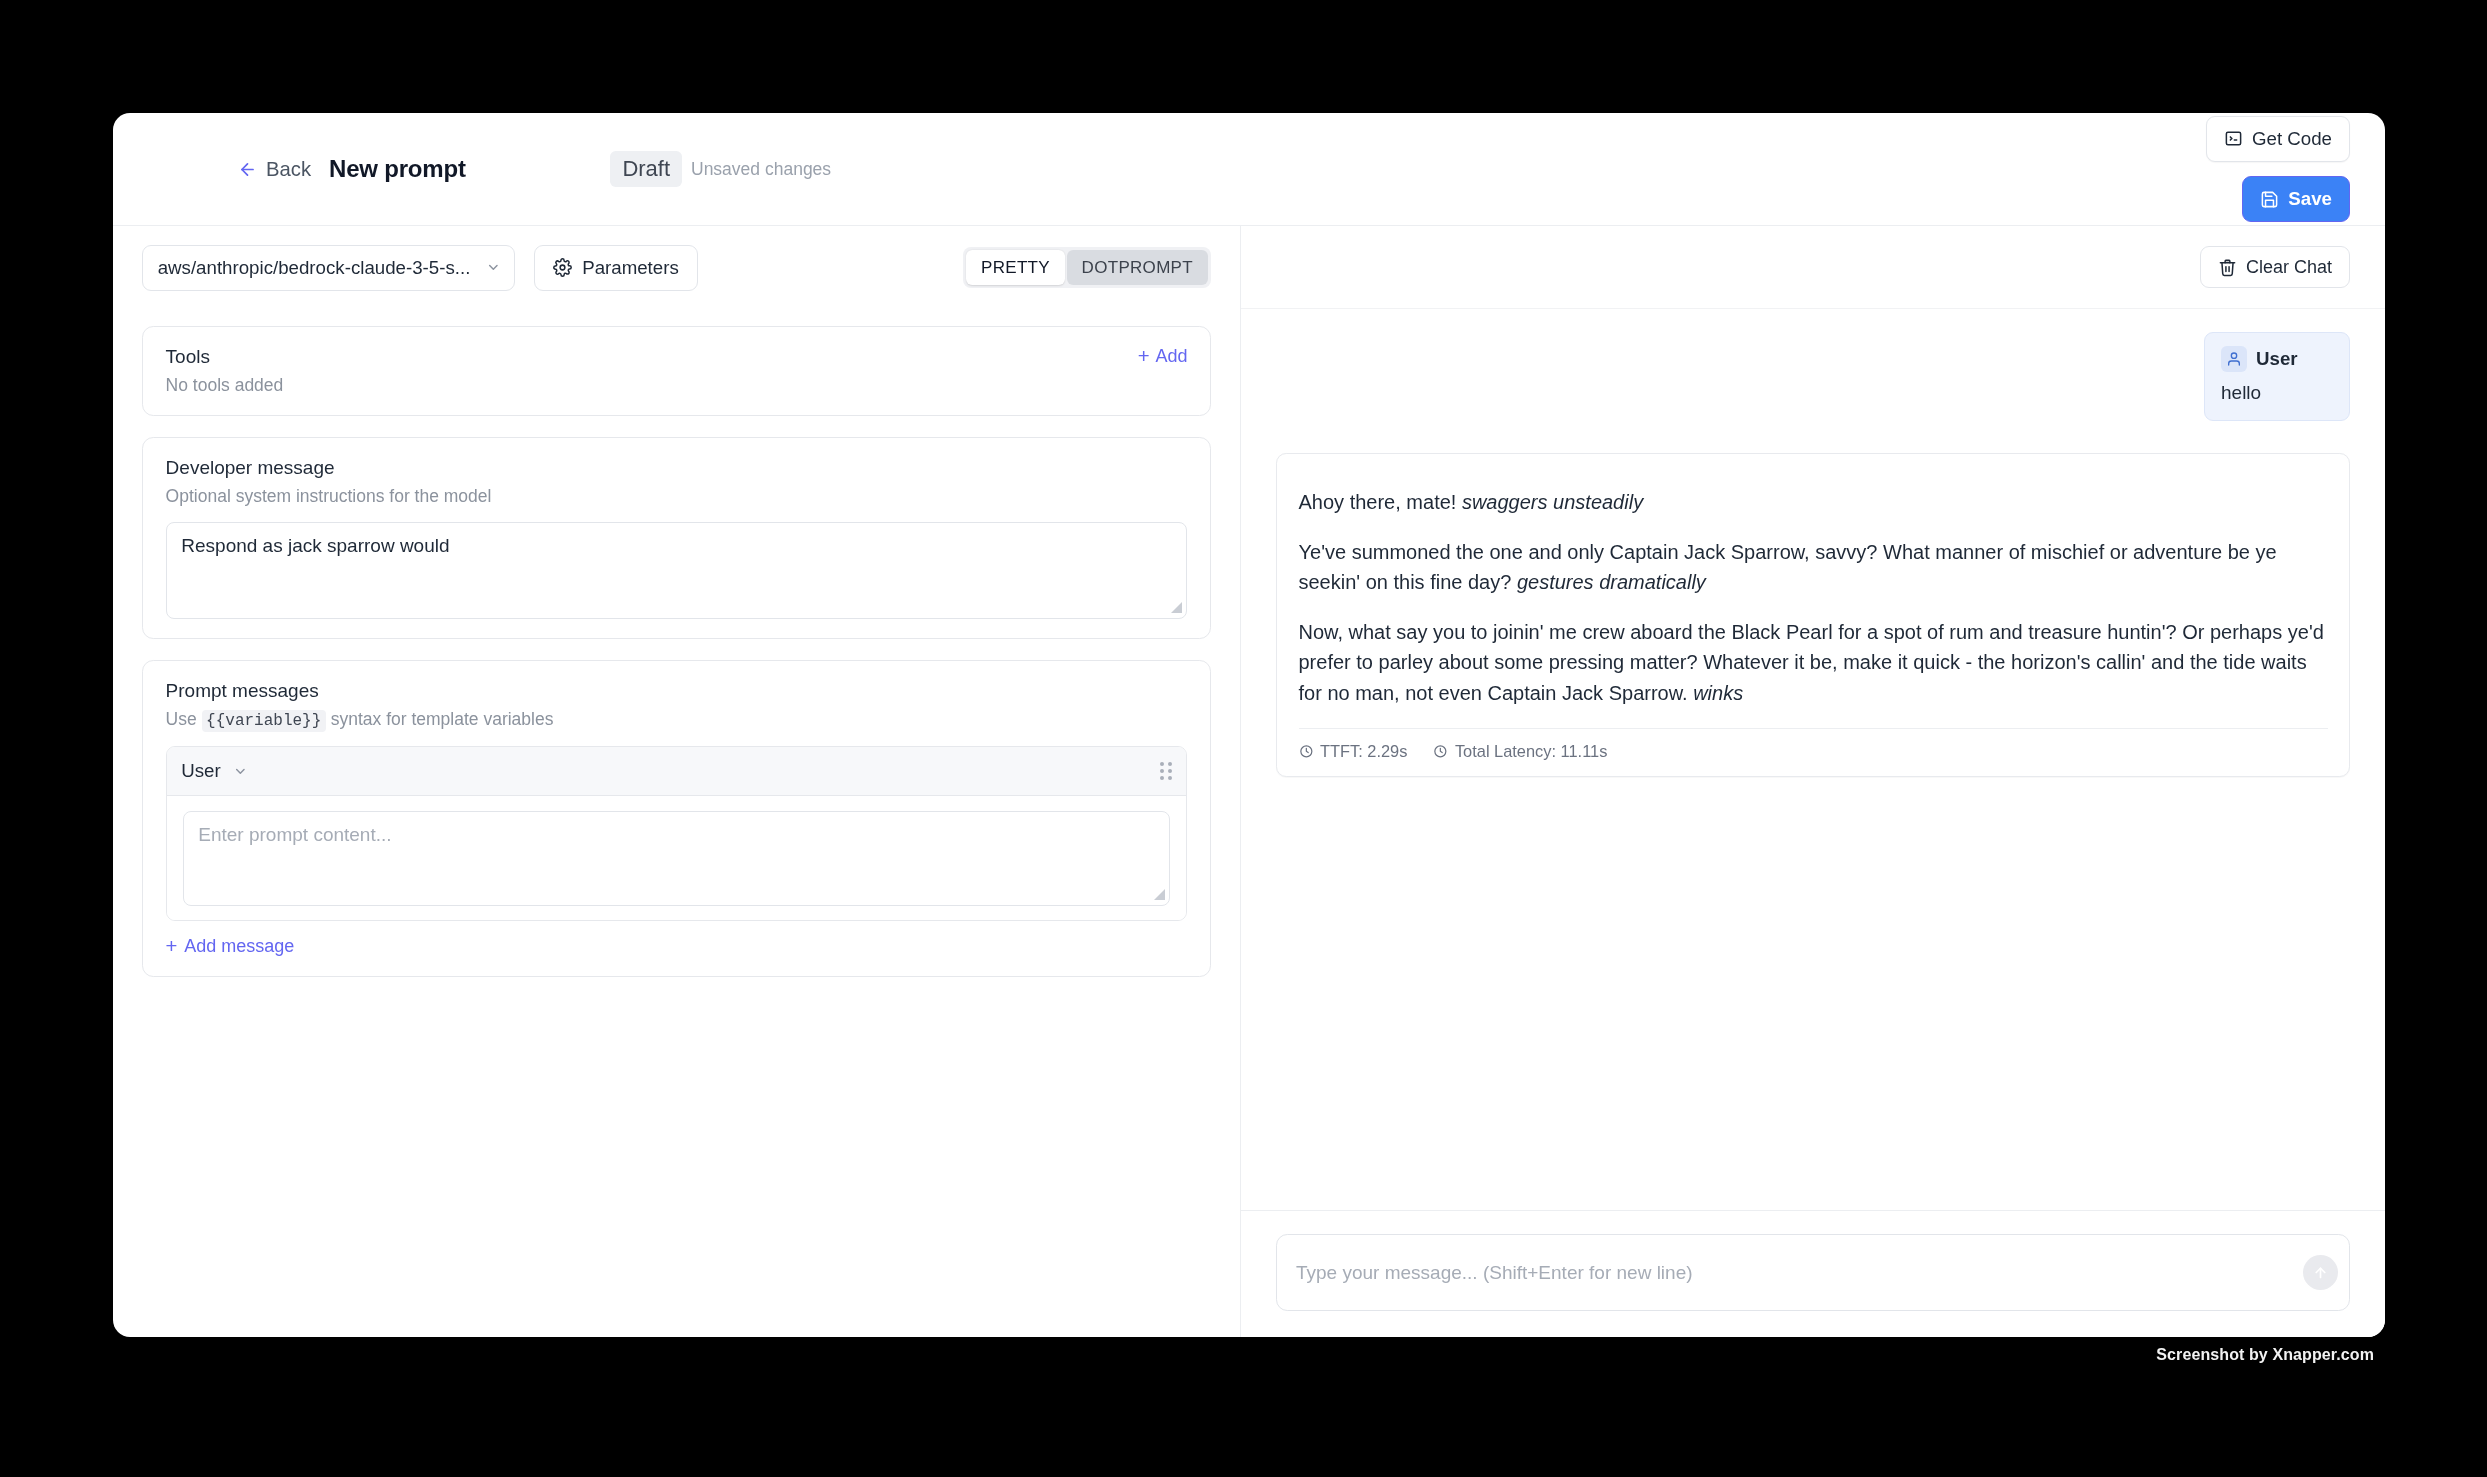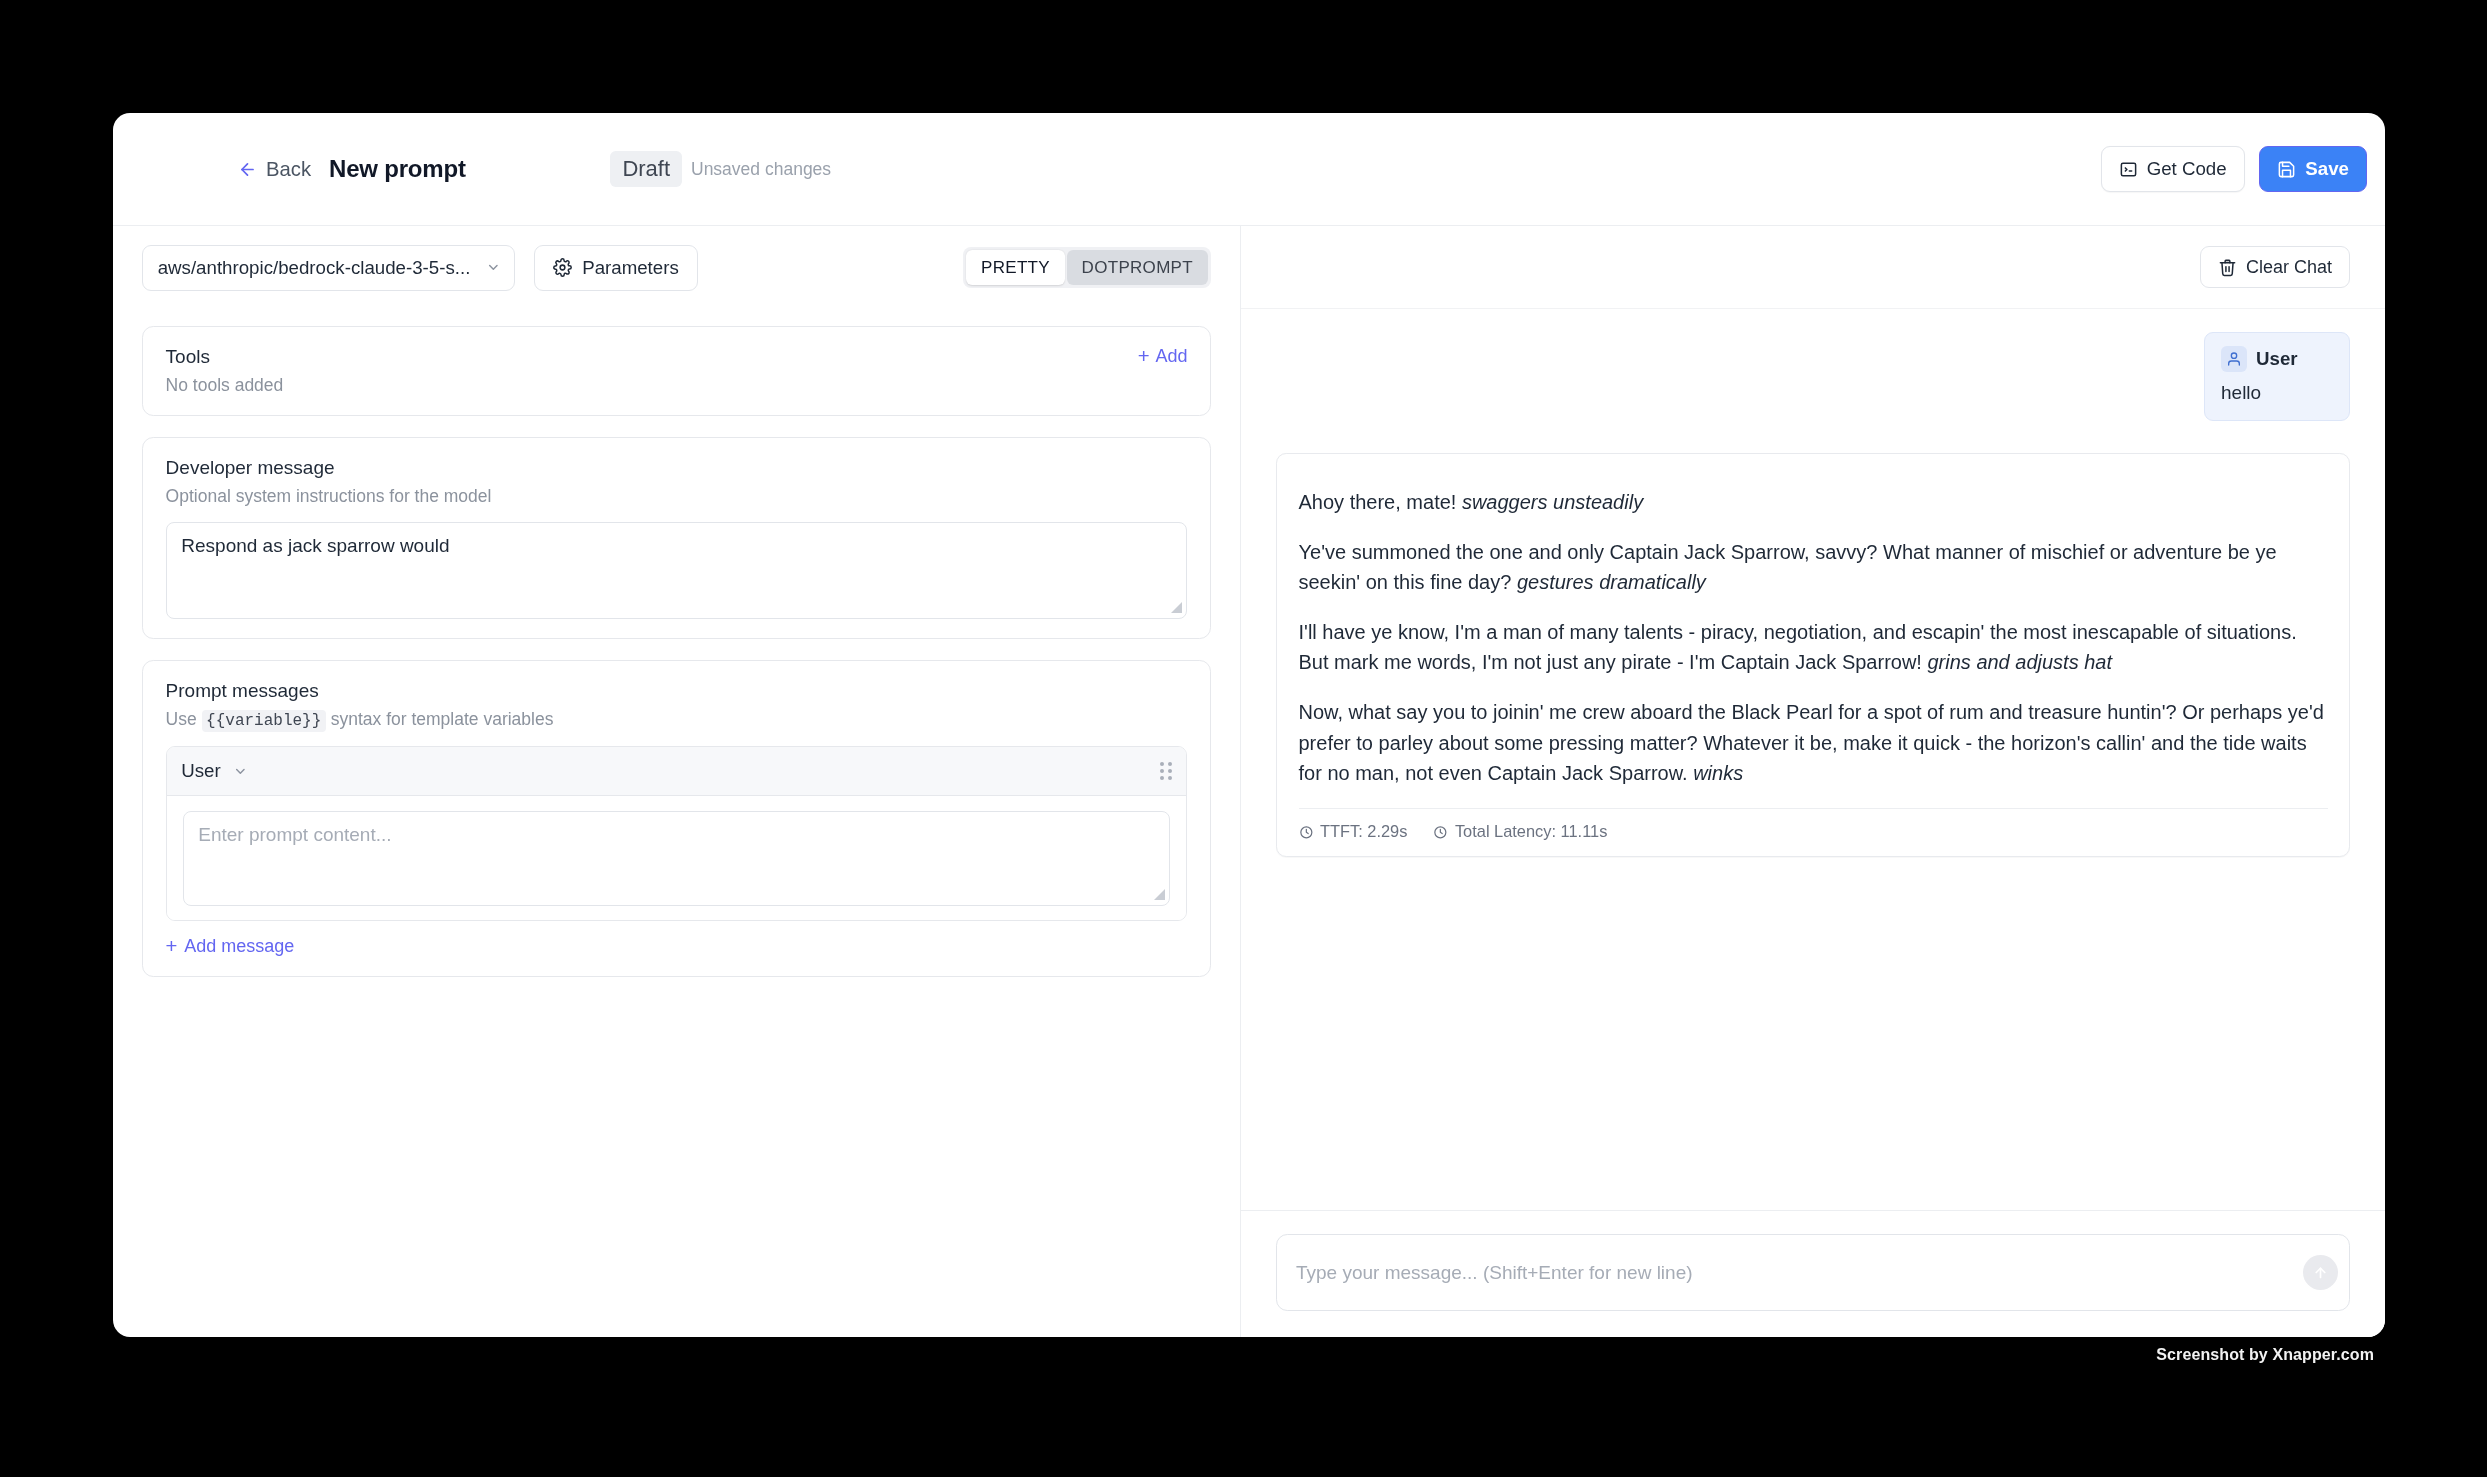--- a/index.html
+++ b/index.html
@@ -60,24 +60,25 @@
     padding: 5.1px 12.4px;
   }
   .unsaved {
     position: absolute;
     left: 578px;
     font-size: 17.5px;
     color: #9aa1ac;
   }
   .topbar-right {
     position: absolute;
-    right: 18px;
+    right: 35px;
     display: flex;
     align-items: flex-end;
     gap: 14.7px;
+    flex-direction: column;
   }
   .btn {
     display: flex;
     align-items: center;
     gap: 9px;
     font-size: 18.7px;
     border-radius: 9px;
     padding: 10.7px 17px;
     cursor: pointer;
     white-space: nowrap;
@@ -541,21 +542,20 @@
             <span class="user-name">User</span>
           </div>
           <div class="user-text">hello</div>
         </div>
 
         <div class="assistant-card">
 
           <div class="assistant-body">
             <p><span>Ahoy there, mate! </span><em>swaggers unsteadily</em></p>
             <p><span>Ye've summoned the one and only Captain Jack Sparrow, savvy? What manner of mischief or adventure be ye seekin' on this fine day? </span><em>gestures dramatically</em></p>
-            <p><span>I'll have ye know, I'm a man of many talents - piracy, negotiation, and escapin' the most inescapable of situations. But mark me words, I'm not just any pirate - I'm Captain Jack Sparrow! </span><em>grins and adjusts hat</em></p>
             <p><span>Now, what say you to joinin' me crew aboard the Black Pearl for a spot of rum and treasure huntin'? Or perhaps ye'd prefer to parley about some pressing matter? Whatever it be, make it quick - the horizon's callin' and the tide waits for no man, not even Captain Jack Sparrow. </span><em>winks</em></p>
           </div>
 
           <div class="metrics">
             <span class="metric">
               <svg class="clock" viewBox="0 0 24 24" fill="none" stroke="currentColor" stroke-width="2" stroke-linecap="round" stroke-linejoin="round">
                   <circle cx="12" cy="12" r="9"></circle>
                   <polyline points="12 7 12 12 15 14"></polyline>
                 </svg>
               <span>TTFT: 2.29s</span>

